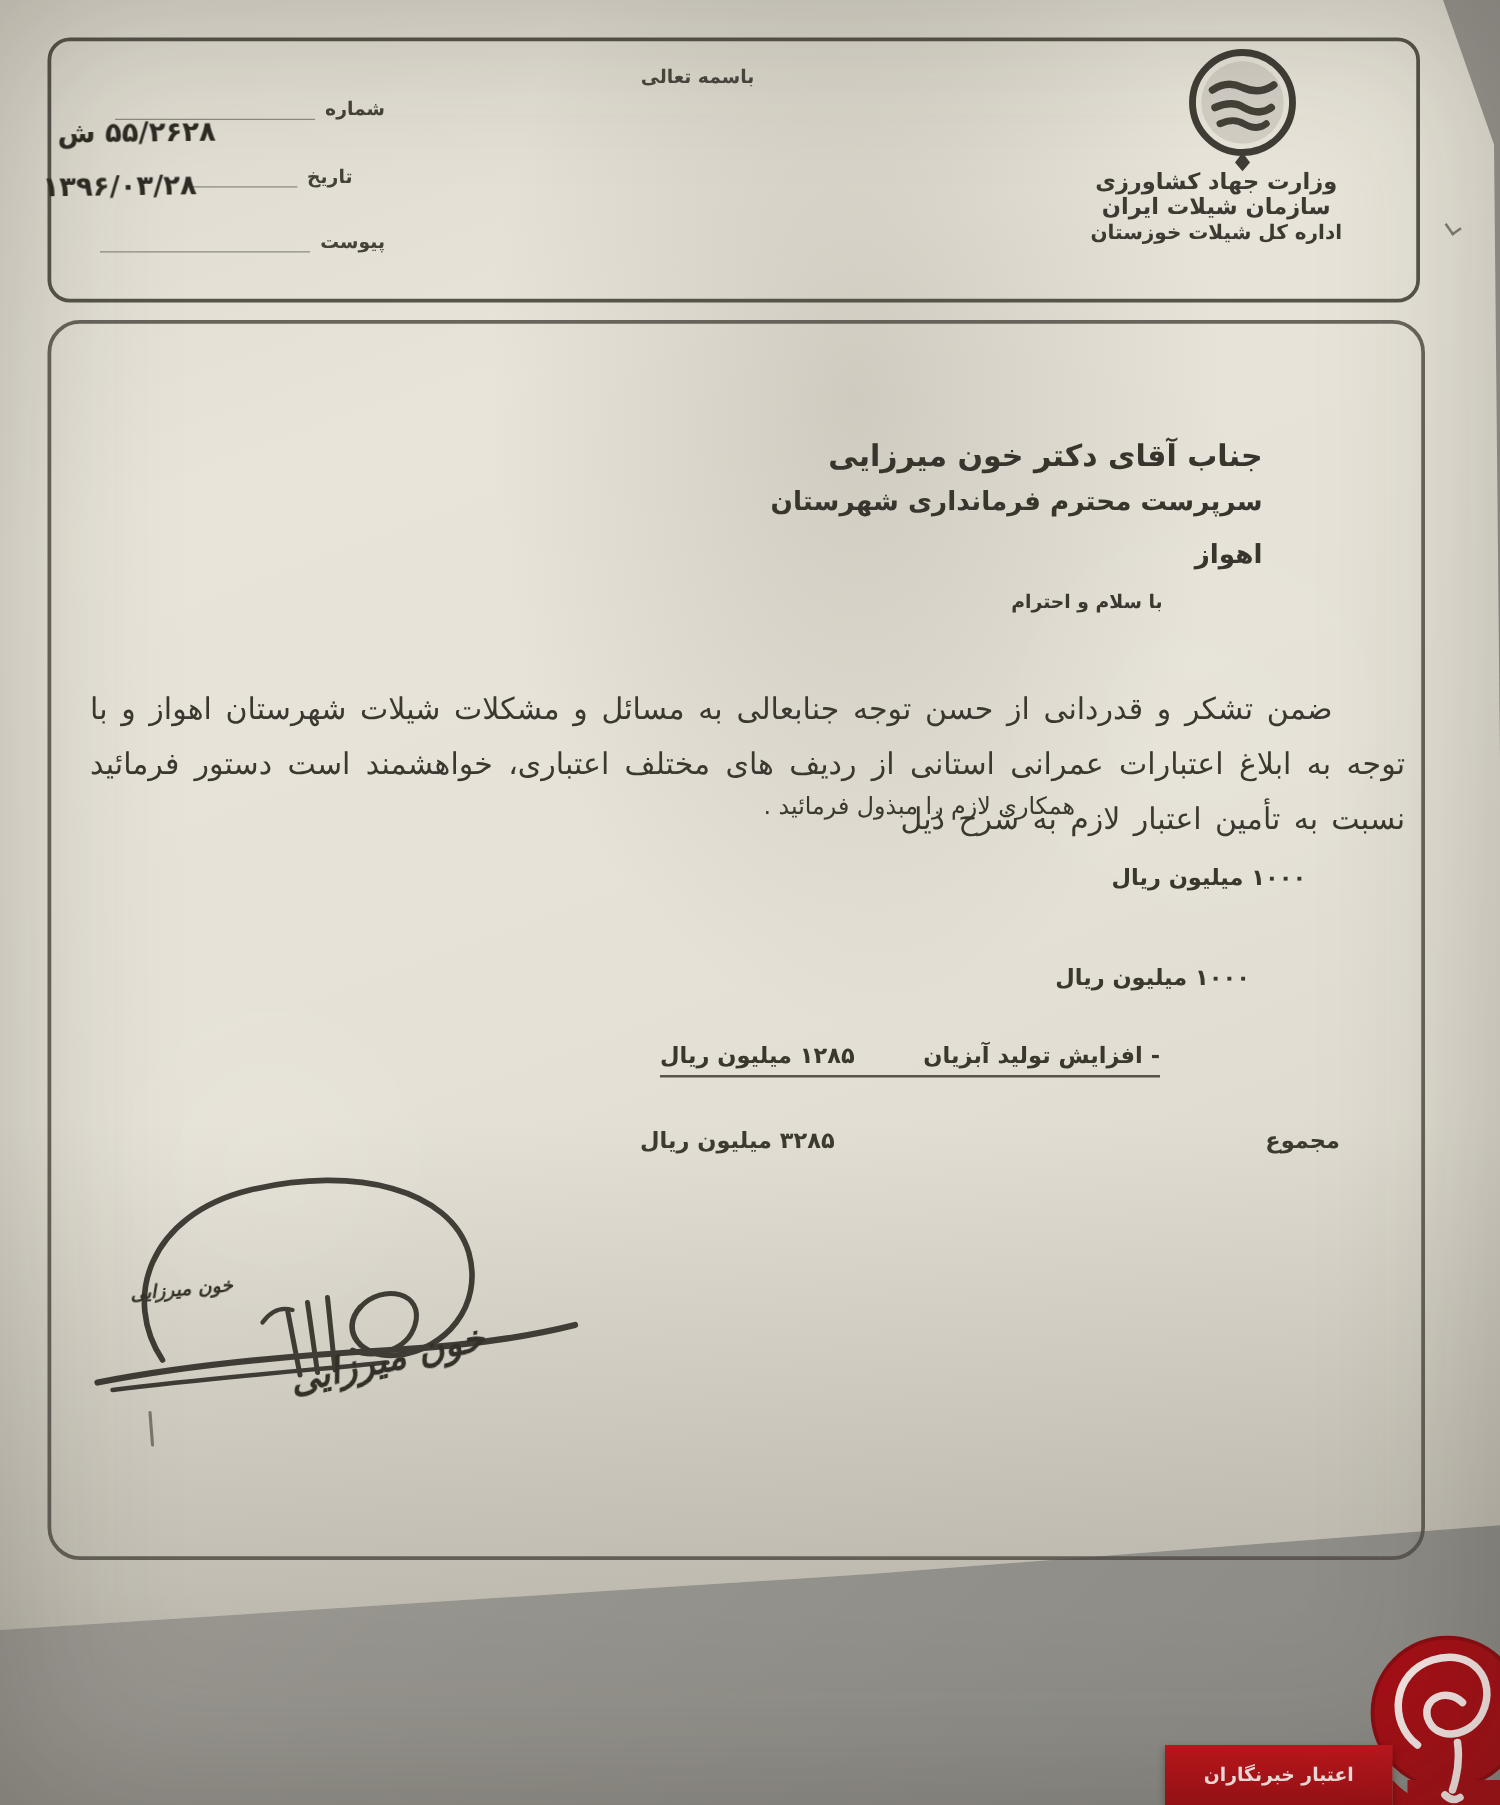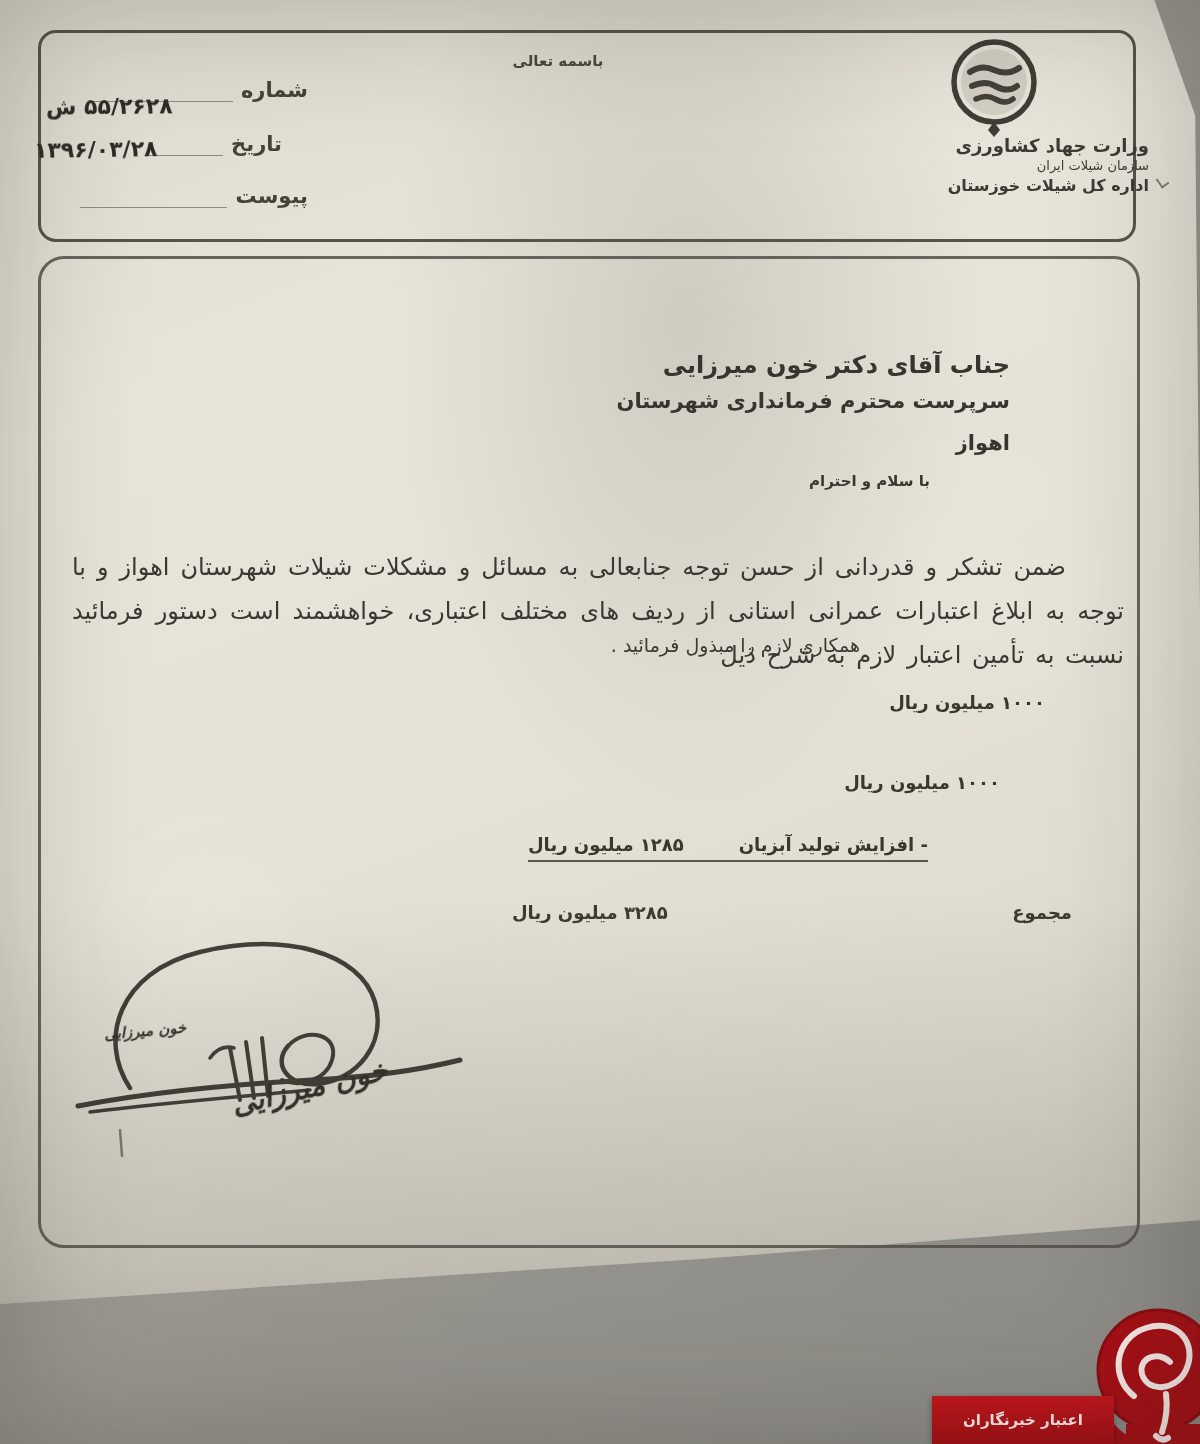--- a/index.html
+++ b/index.html
@@ -23,29 +23,29 @@
       radial-gradient(circle 200px at 18% 64%, rgba(255,255,255,0.10), transparent 70%),
       radial-gradient(circle 260px at 80% 40%, rgba(255,255,255,0.08), transparent 70%);
     mix-blend-mode:screen;}
   .vignette{position:absolute;inset:0;pointer-events:none;
     box-shadow:inset 0 0 140px rgba(45,40,34,0.28);}
   
   .head-box{position:absolute;left:38px;top:30px;width:1092px;height:206px;
     border:3px solid #56534b;border-radius:18px;}
   .basmala{position:absolute;left:473px;top:52px;width:170px;text-align:center;
     font-size:15px;font-weight:bold;color:#4a463e;filter:blur(.3px);direction:rtl;}
-  .org{position:absolute;left:863px;top:135px;width:286px;direction:rtl;
+  .org{position:absolute;left:830px;top:135px;width:286px;text-align:center;direction:rtl;
     color:#3d3a33;filter:blur(.25px);}
   .org .l1{font-size:18px;font-weight:bold;line-height:22px;}
-  .org .l2{font-size:13px;font-weight:normal;line-height:18px;}
+  .org .l2{font-size:18px;font-weight:bold;line-height:18px;}
   .org .l3{font-size:16px;font-weight:bold;line-height:21px;}
   .emblem{position:absolute;left:946px;top:36px;}
   
   .f-row{position:absolute;display:flex;direction:rtl;align-items:flex-end;gap:8px;}
-  .f-label{font-size:21px;font-weight:bold;color:#454239;filter:blur(.3px);white-space:nowrap;}
+  .f-label{font-size:15px;font-weight:bold;color:#454239;filter:blur(.3px);white-space:nowrap;}
   .f-line{flex:1;border-bottom:1.6px solid rgba(75,71,62,0.55);height:12px;}
   .hand{position:absolute;direction:rtl;font-weight:bold;color:#2e2b25;
     filter:blur(.45px);letter-spacing:1px;white-space:nowrap;}
   
   .body-box{position:absolute;left:38px;top:256px;width:1096px;height:986px;
     border:3px solid rgba(82,78,70,0.85);border-radius:26px;}
   .recipient{position:absolute;left:600px;top:350px;width:410px;direction:rtl;text-align:right;
     font-weight:bold;color:#38352e;filter:blur(.35px);}
   .recipient .r1{font-size:24px;line-height:30px;}
   .recipient .r2{font-size:21px;line-height:42px;}

